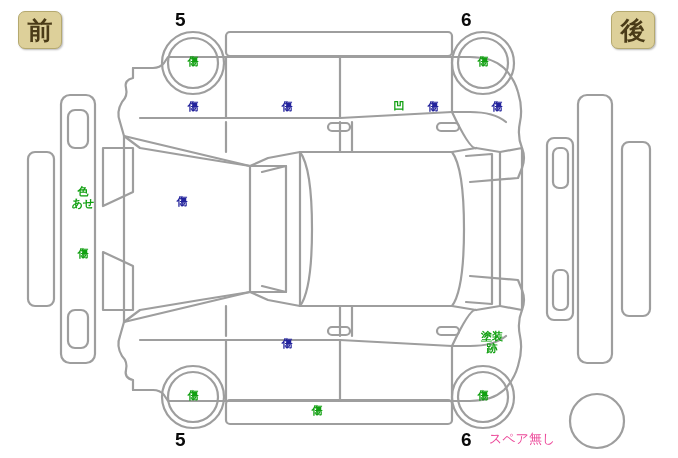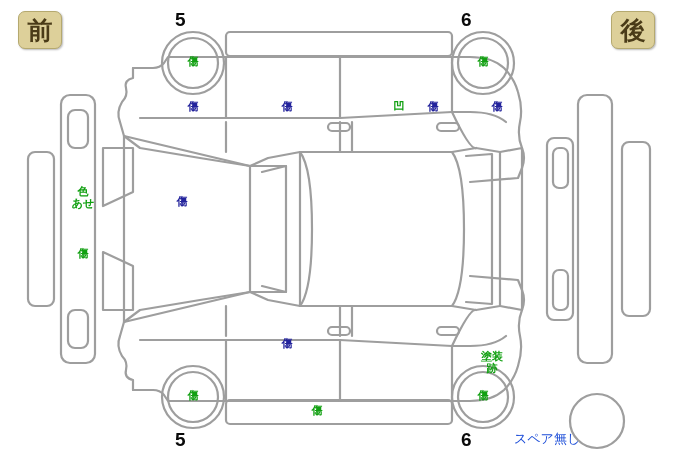--- a/index.html
+++ b/index.html
@@ -75,24 +75,23 @@
   .mark.blue  { color: #23239c; }
 
   
   #spare-note {
     position: absolute;
     left: 489px;
     top: 432px;
     font-family: "DejaVu Sans", "Liberation Sans", sans-serif;
     font-size: 13px;
     font-weight: normal;
-    color: #1d4ed8;
+    color: #ec4899;
     line-height: 1;
     white-space: nowrap;
-    margin-left: 25px;
   }
 </style>
 </head>
 <body>
 
 <div id="sheet">
 
   <svg id="car-svg" viewBox="0 0 678 458">
     <g fill="none" stroke="#9e9e9e" stroke-width="2.2" stroke-linejoin="round" stroke-linecap="round">
 
@@ -235,20 +234,20 @@
       <div class="mark blue" style="left: 276px; top: 101px; width: 22px;">傷</div>
       <div class="mark green" style="left: 388px; top: 101px; width: 22px;">凹</div>
       <div class="mark blue" style="left: 422px; top: 101px; width: 22px;">傷</div>
       <div class="mark blue" style="left: 486px; top: 101px; width: 22px;">傷</div>
       <div class="mark green" style="left: 472px; top: 56px; width: 22px;">傷</div>
       <div class="mark green" style="left: 68px; top: 186px; width: 30px;">色
 あせ</div>
       <div class="mark green" style="left: 72px; top: 248px; width: 22px;">傷</div>
       <div class="mark blue" style="left: 171px; top: 196px; width: 22px;">傷</div>
       <div class="mark blue" style="left: 276px; top: 338px; width: 22px;">傷</div>
-      <div class="mark green" style="left: 475px; top: 331px; width: 34px; margin-top: 20px;">塗装
+      <div class="mark green" style="left: 475px; top: 331px; width: 34px;">塗装
 跡</div>
       <div class="mark green" style="left: 182px; top: 390px; width: 22px;">傷</div>
       <div class="mark green" style="left: 472px; top: 390px; width: 22px;">傷</div>
       <div class="mark green" style="left: 306px; top: 405px; width: 22px;">傷</div>
     </div>
 
 </div>
 
 </body></html>

